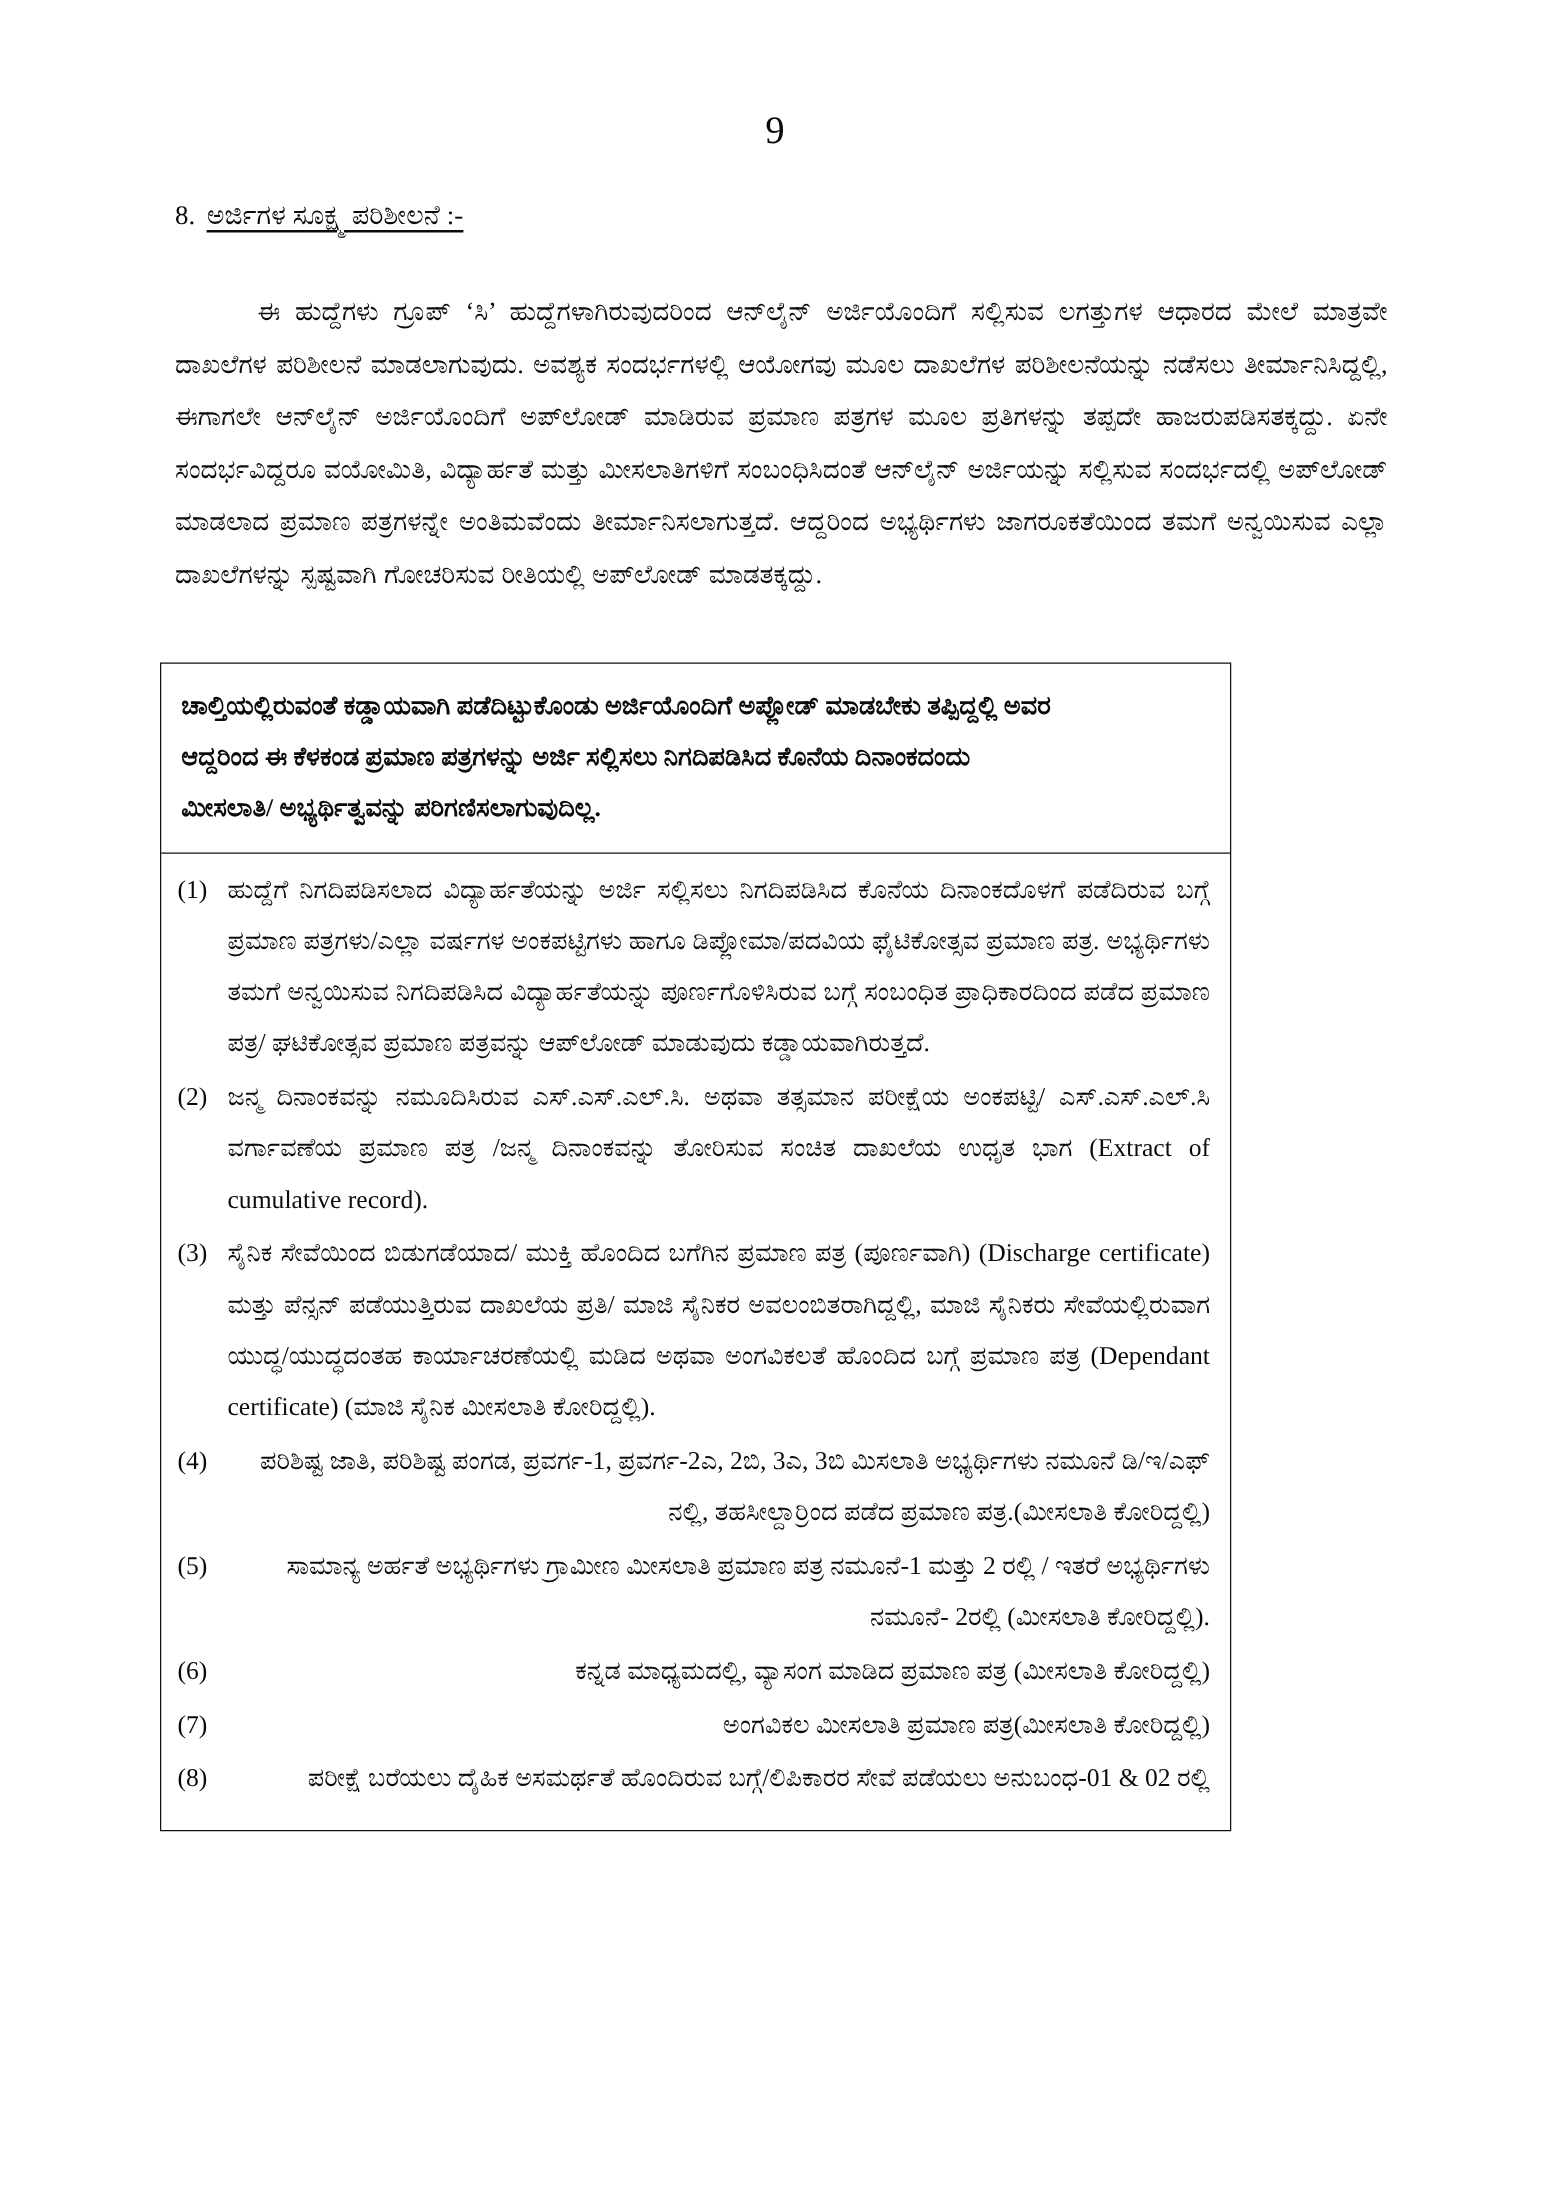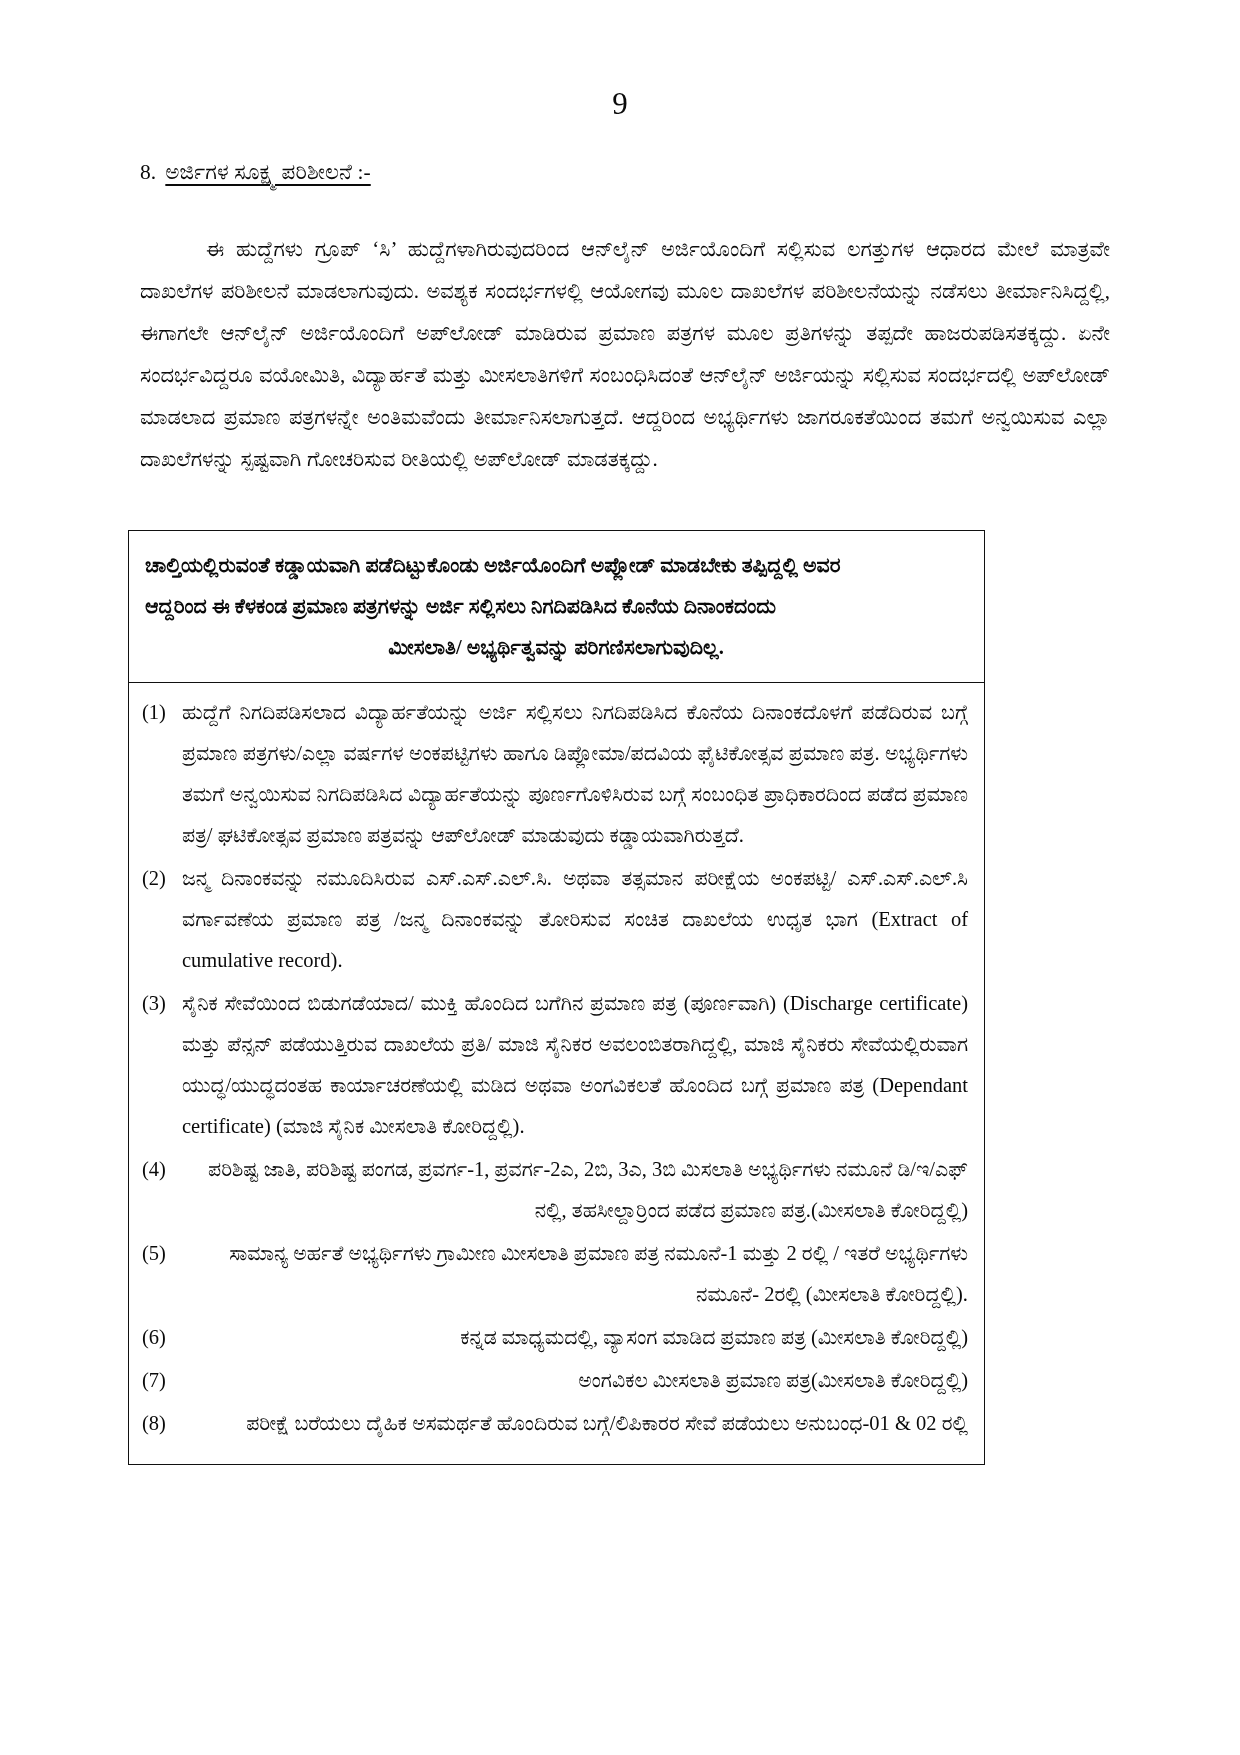--- a/index.html
+++ b/index.html
@@ -80,21 +80,21 @@
   .box-header {
     padding: 14px 17px 14px 16px;
     font-weight: bold;
     font-size: 20.5px;
     line-height: 41px;
     text-align: justify;
     text-justify: inter-word;
     border-bottom: 1.6px solid #111;
   }
   .box-header .lastline {
-    text-align: center;
+    text-align: left;
   }
 
   .box-items {
     padding: 9px 16px 18px 13px;
   }
 
   .item {
     display: flex;
     align-items: flex-start;
     font-size: 20.5px;

